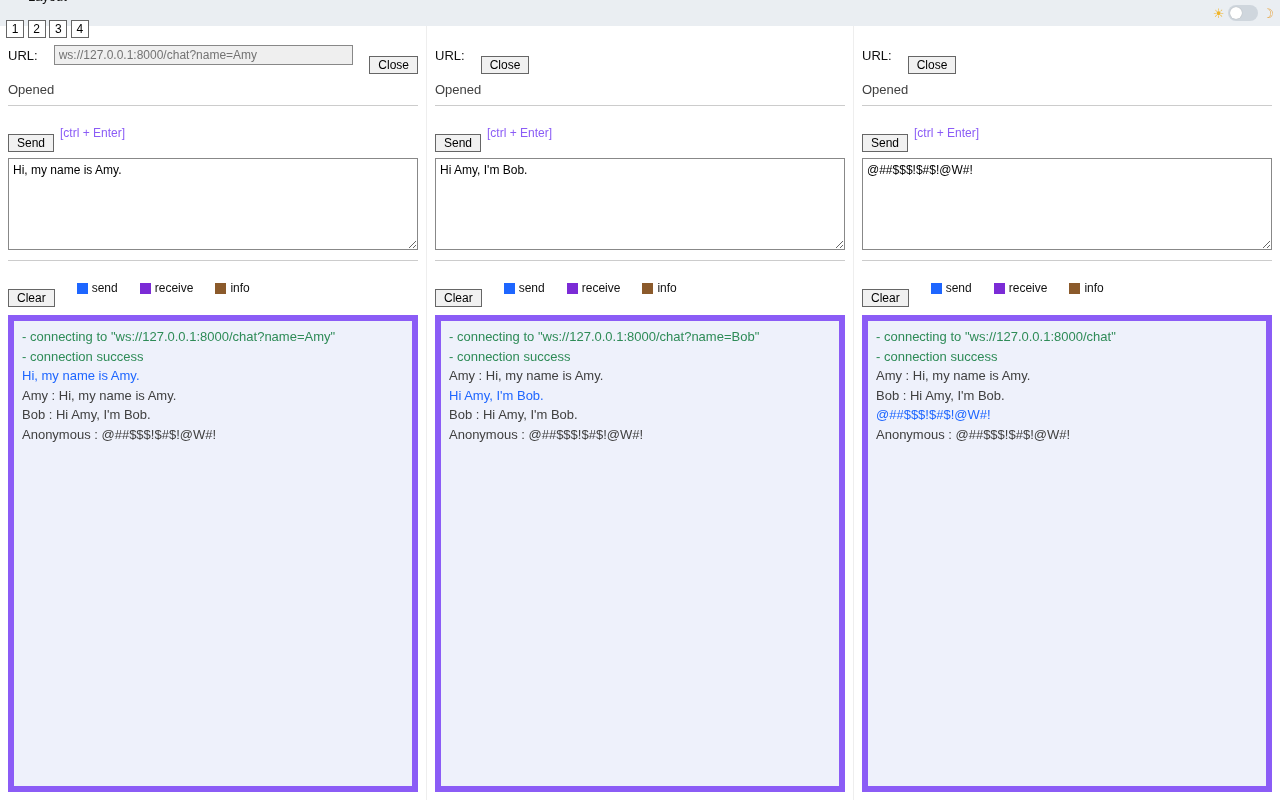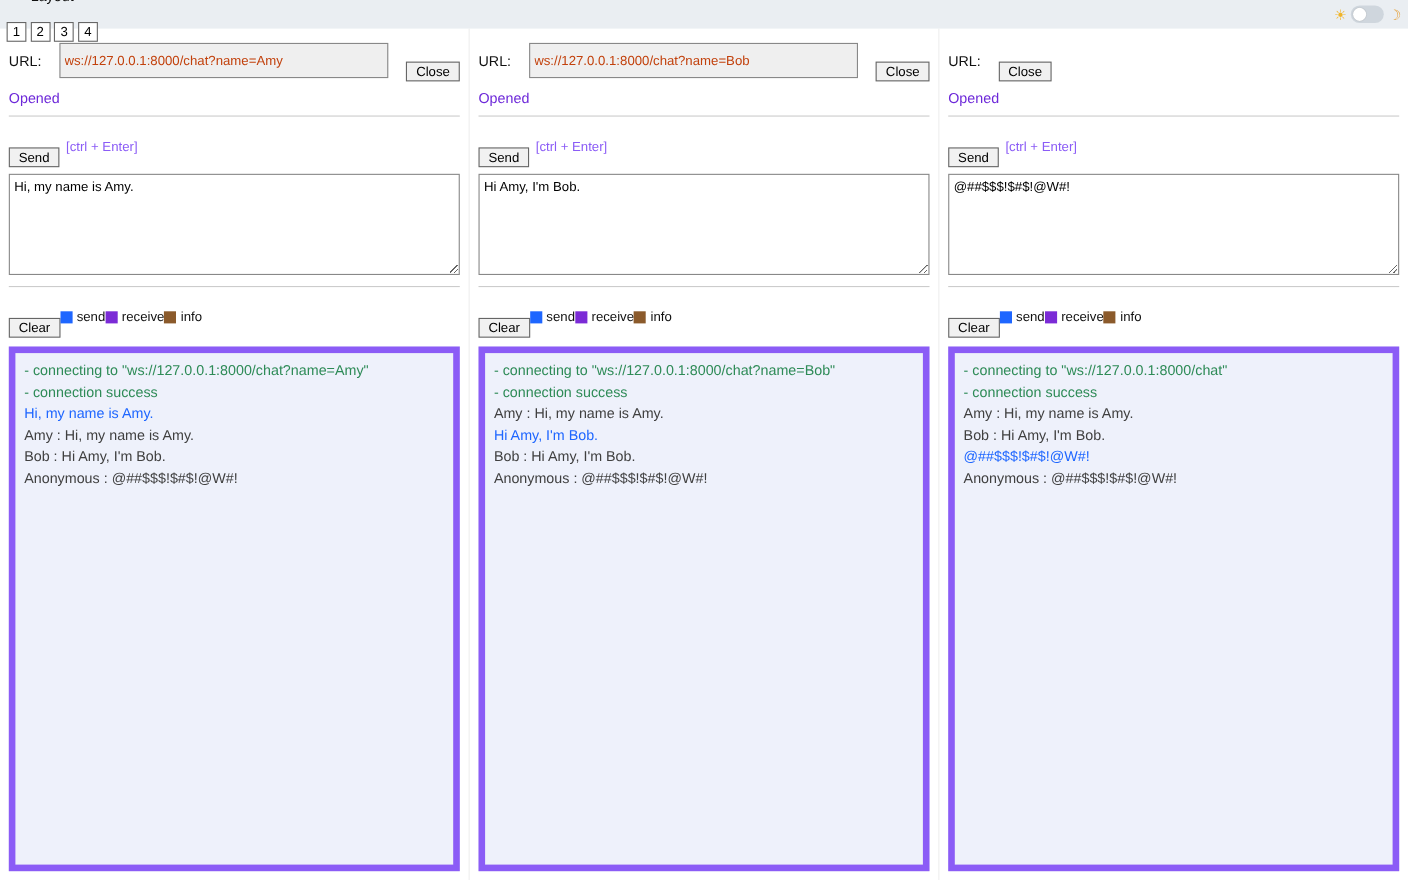--- a/index.html
+++ b/index.html
@@ -52,53 +52,53 @@
     display: flex;
     flex-direction: column;
     padding: 10px 8px 8px 8px;
     border-left: 1px solid #eee;
   }
   .panel:first-child { border-left: none; }
   .row { display: flex; align-items: center; gap: 16px; }
   .url-label { font-weight: normal; }
   .url-input {
     flex: 1;
-    height: 32px;
+    height: 20px;
     border: 1px solid #888;
     background: #efefef;
     font-size: 12px;
     padding: 0 4px;
-    color: #c2410c;
+    color: #737373;
   }
   .btn {
     border: 1px solid #666;
     background: #f1f1f1;
     font-size: 12px;
     padding: 1px 8px;
     cursor: pointer;
     margin-top: 20px;
   }
   .status {
-    color: #6d28d9;
+    color: #404040;
     margin: 8px 0 4px 0;
   }
   .hr { border: none; border-top: 1px solid #ccc; margin: 4px 0 8px 0; }
   .send-row { display: flex; align-items: center; gap: 6px; margin-bottom: 6px; }
   .hint { font-size: 12px; color: #8b5cf6; }
   .msg-input {
     width: 100%;
     height: 92px;
     border: 1px solid #888;
     font-size: 12px;
     padding: 4px;
     resize: both;
     font-family: Arial, Helvetica, sans-serif;
   }
   .hr2 { border: none; border-top: 1px solid #ccc; margin: 10px 0 8px 0; }
-  .legend-row { display: flex; align-items: center; gap: 0; margin-bottom: 8px; }
+  .legend-row { display: flex; align-items: center; gap: 22px; margin-bottom: 8px; }
   .legend { display: inline-flex; align-items: center; gap: 4px; font-size: 12px; }
   .swatch { width: 11px; height: 11px; display: inline-block; }
   .sw-send { background: #1e66ff; }
   .sw-recv { background: #7b2bd6; }
   .sw-info { background: #8b5a2b; }
   .log {
     flex: 1;
     border: 6px solid #8b5cf6;
     background: #eef1fb;
     padding: 6px 8px;
@@ -160,21 +160,20 @@
         <div class="log-line info">- connection success</div>
         <div class="log-line send">Hi, my name is Amy.</div>
         <div class="log-line recv">Amy : Hi, my name is Amy.</div>
         <div class="log-line recv">Bob : Hi Amy, I'm Bob.</div>
         <div class="log-line recv">Anonymous : @##$$$!$#$!@W#!</div>
       </div>
     </div>
     <div class="panel">
       <div class="row">
         <span class="url-label">URL:</span>
-        <input class="url-input" type="text" disabled="" value="ws://127.0.0.1:8000/chat?name=Bob" style="">
         <button class="btn">Close</button>
       </div>
       <div class="status">Opened</div>
       <hr class="hr">
       <div class="send-row">
         <button class="btn">Send</button>
         <span class="hint">[ctrl + Enter]</span>
       </div>
       <textarea class="msg-input" style="">Hi Amy, I'm Bob.</textarea>
       <hr class="hr2">

